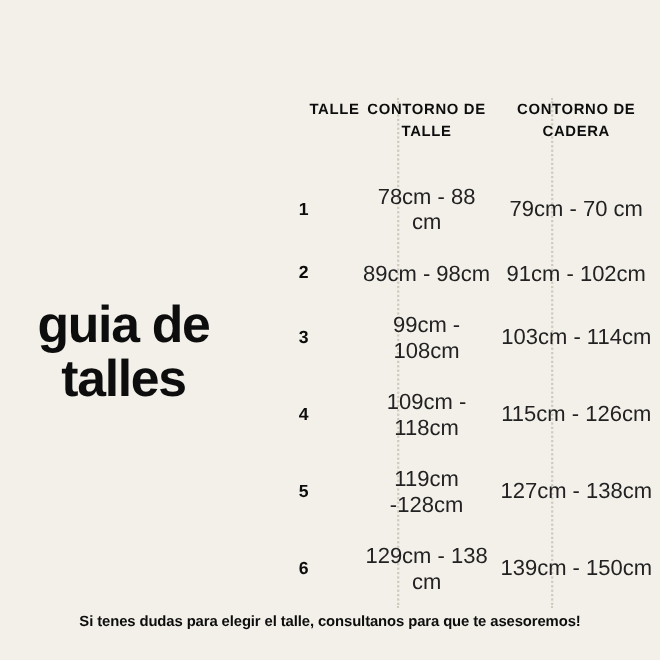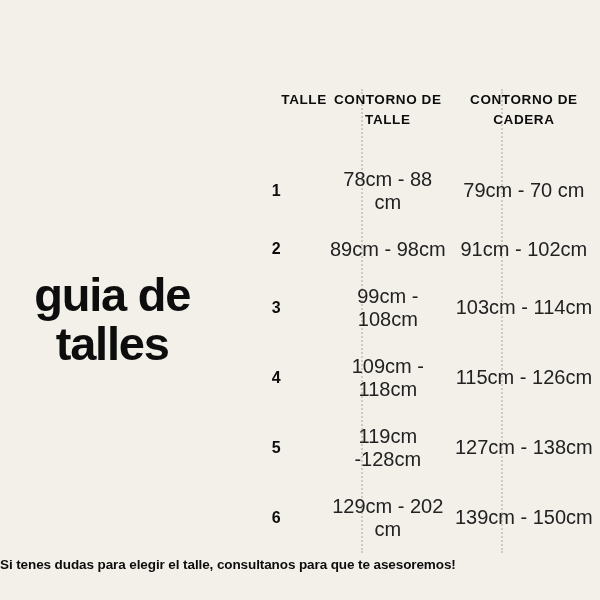--- a/index.html
+++ b/index.html
@@ -73,21 +73,21 @@
   tbody td.size {
     font-weight: bold;
     font-size: 16px;
     color: #0d0d0d;
   }
   .footer {
     position: absolute;
     bottom: 28px;
     left: 0;
     right: 0;
-    text-align: left;
+    text-align: center;
     font-size: 13.5px;
     font-weight: bold;
     color: #0d0d0d;
     letter-spacing: -0.1px;
   }
 </style>
 </head>
 <body>
 
 <div class="page">
@@ -127,21 +127,21 @@
           <td>109cm - 118cm</td>
           <td>115cm - 126cm</td>
         </tr>
         <tr>
           <td class="size">5</td>
           <td>119cm -128cm</td>
           <td>127cm - 138cm</td>
         </tr>
         <tr>
           <td class="size">6</td>
-          <td>129cm - 202 cm</td>
+          <td>129cm - 138 cm</td>
           <td>139cm - 150cm</td>
         </tr>
       </tbody>
     </table>
   </div>
 
   <div class="footer">Si tenes dudas para elegir el talle, consultanos para que te asesoremos!</div>
 
 </div>
 

